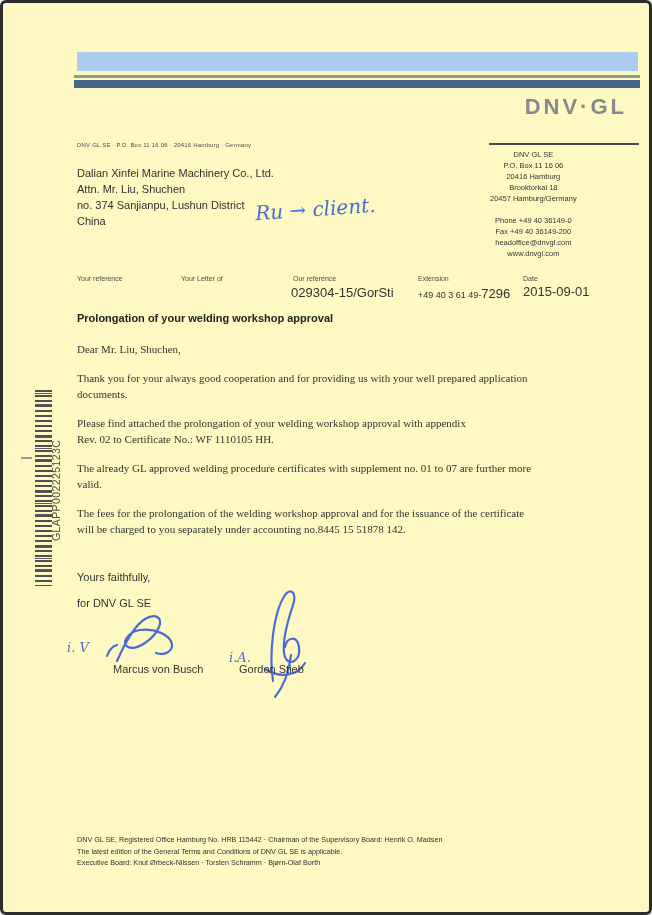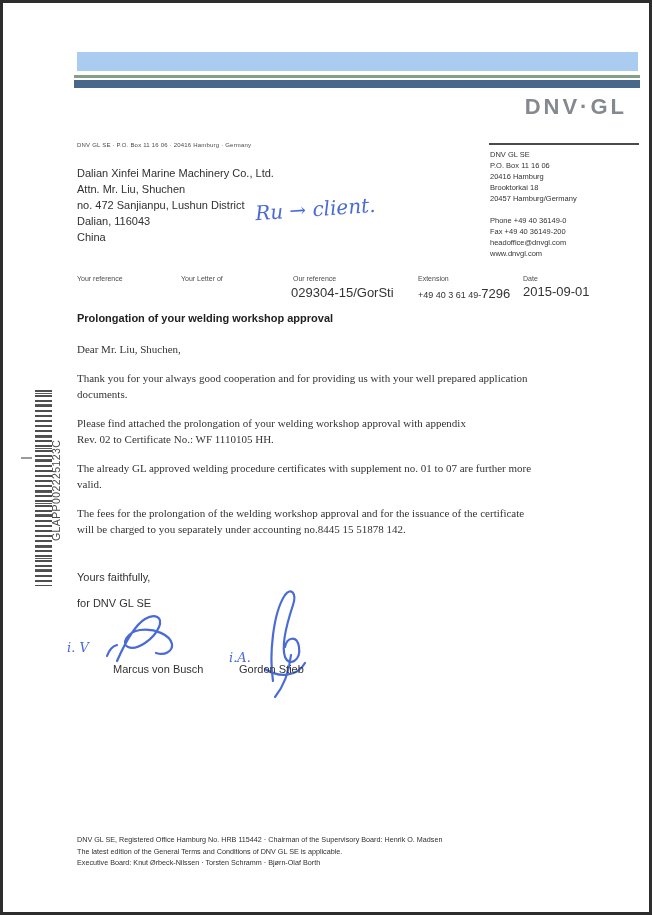--- a/index.html
+++ b/index.html
@@ -1,21 +1,21 @@
 <!DOCTYPE html>
 <html><head>
 <meta charset="utf-8">
 <style>
   html,body{margin:0;padding:0;background:#e8e8e8;}
   .page{
     position:relative;
     width:646px;height:909px;
-    background:#ffffff;
+    background:#fef9c3;
     border:3px solid #2d2d2d;
-    border-radius:0;
+    border-radius:6px;
     overflow:hidden;
     font-family:"Liberation Sans", sans-serif;
     color:#3a3a3a;
   }
   
   .bar{position:absolute;}
   .bar-blue{left:74px;top:49px;width:561px;height:19px;background:#abccf1;}
   .bar-green{left:71px;top:72px;width:566px;height:3px;background:#879e85;}
   .bar-dark{left:71px;top:77px;width:566px;height:8px;background:#48688b;}
   .logo{
@@ -26,21 +26,21 @@
   .sender-line{position:absolute;left:74px;top:139px;font-size:6px;color:#4a4a4a;letter-spacing:0.2px;}
   .recipient{position:absolute;left:74px;top:162px;font-size:11px;line-height:16px;color:#303030;}
   .handwriting{
     position:absolute;left:252px;top:194px;
     font-family:"DejaVu Serif", serif;font-style:italic;
     font-size:20px;color:#4a6bd6;transform:rotate(-4deg);
     white-space:nowrap;
   }
   .contact-rule{position:absolute;left:486px;top:140px;width:150px;height:2px;background:#4a4a4a;}
   .contact{position:absolute;left:487px;top:146px;font-size:7.5px;line-height:11px;color:#333;}
-  .contact-line{min-height:11px;}
+  .contact-line{min-height:11px;text-align:center;}
   
   .ref-label{position:absolute;top:272px;font-size:7px;color:#4c4c4c;}
   .ref-your{left:74px;} .ref-letter{left:178px;} .ref-our{left:290px;} .ref-ext{left:415px;} .ref-date{left:520px;}
   .ref-val-our{position:absolute;left:288px;top:282px;font-size:13px;color:#333;}
   .ref-val-ext{position:absolute;left:415px;top:283px;font-size:9px;color:#333;}
   .ref-val-ext .big{font-size:13px;text-align:center;}
   .ref-val-date{position:absolute;left:520px;top:281px;font-size:13px;color:#333;}
   .subject{position:absolute;left:74px;top:309px;font-size:11px;font-weight:700;color:#222;}
   
   .body-block{position:absolute;left:74px;top:338px;width:482px;font-size:11px;line-height:16.5px;color:#333;}
@@ -78,22 +78,21 @@
 
   <div class="bar bar-blue"></div>
   <div class="bar bar-green"></div>
   <div class="bar bar-dark"></div>
   <div class="logo">DNV·GL</div>
 
   <div class="sender-line">DNV GL SE · P.O. Box 11 16 06 · 20416 Hamburg · Germany</div>
   <div class="recipient">
     <div>Dalian Xinfei Marine Machinery Co., Ltd.</div>
     <div>Attn. Mr. Liu, Shuchen</div>
-    <div>no. 472 Sanjianpu, Lushun District</div>
-    <div>Dalian, 116043</div>
+    <div>no. 374 Sanjianpu, Lushun District</div>
     <div>China</div>
   </div>
 
   <div class="handwriting">Ru → client.</div>
 
   <div class="contact-rule"></div>
   <div class="contact">
     <div class="contact-line">DNV GL SE</div>
     <div class="contact-line">P.O. Box 11 16 06</div>
     <div class="contact-line">20416 Hamburg</div>

